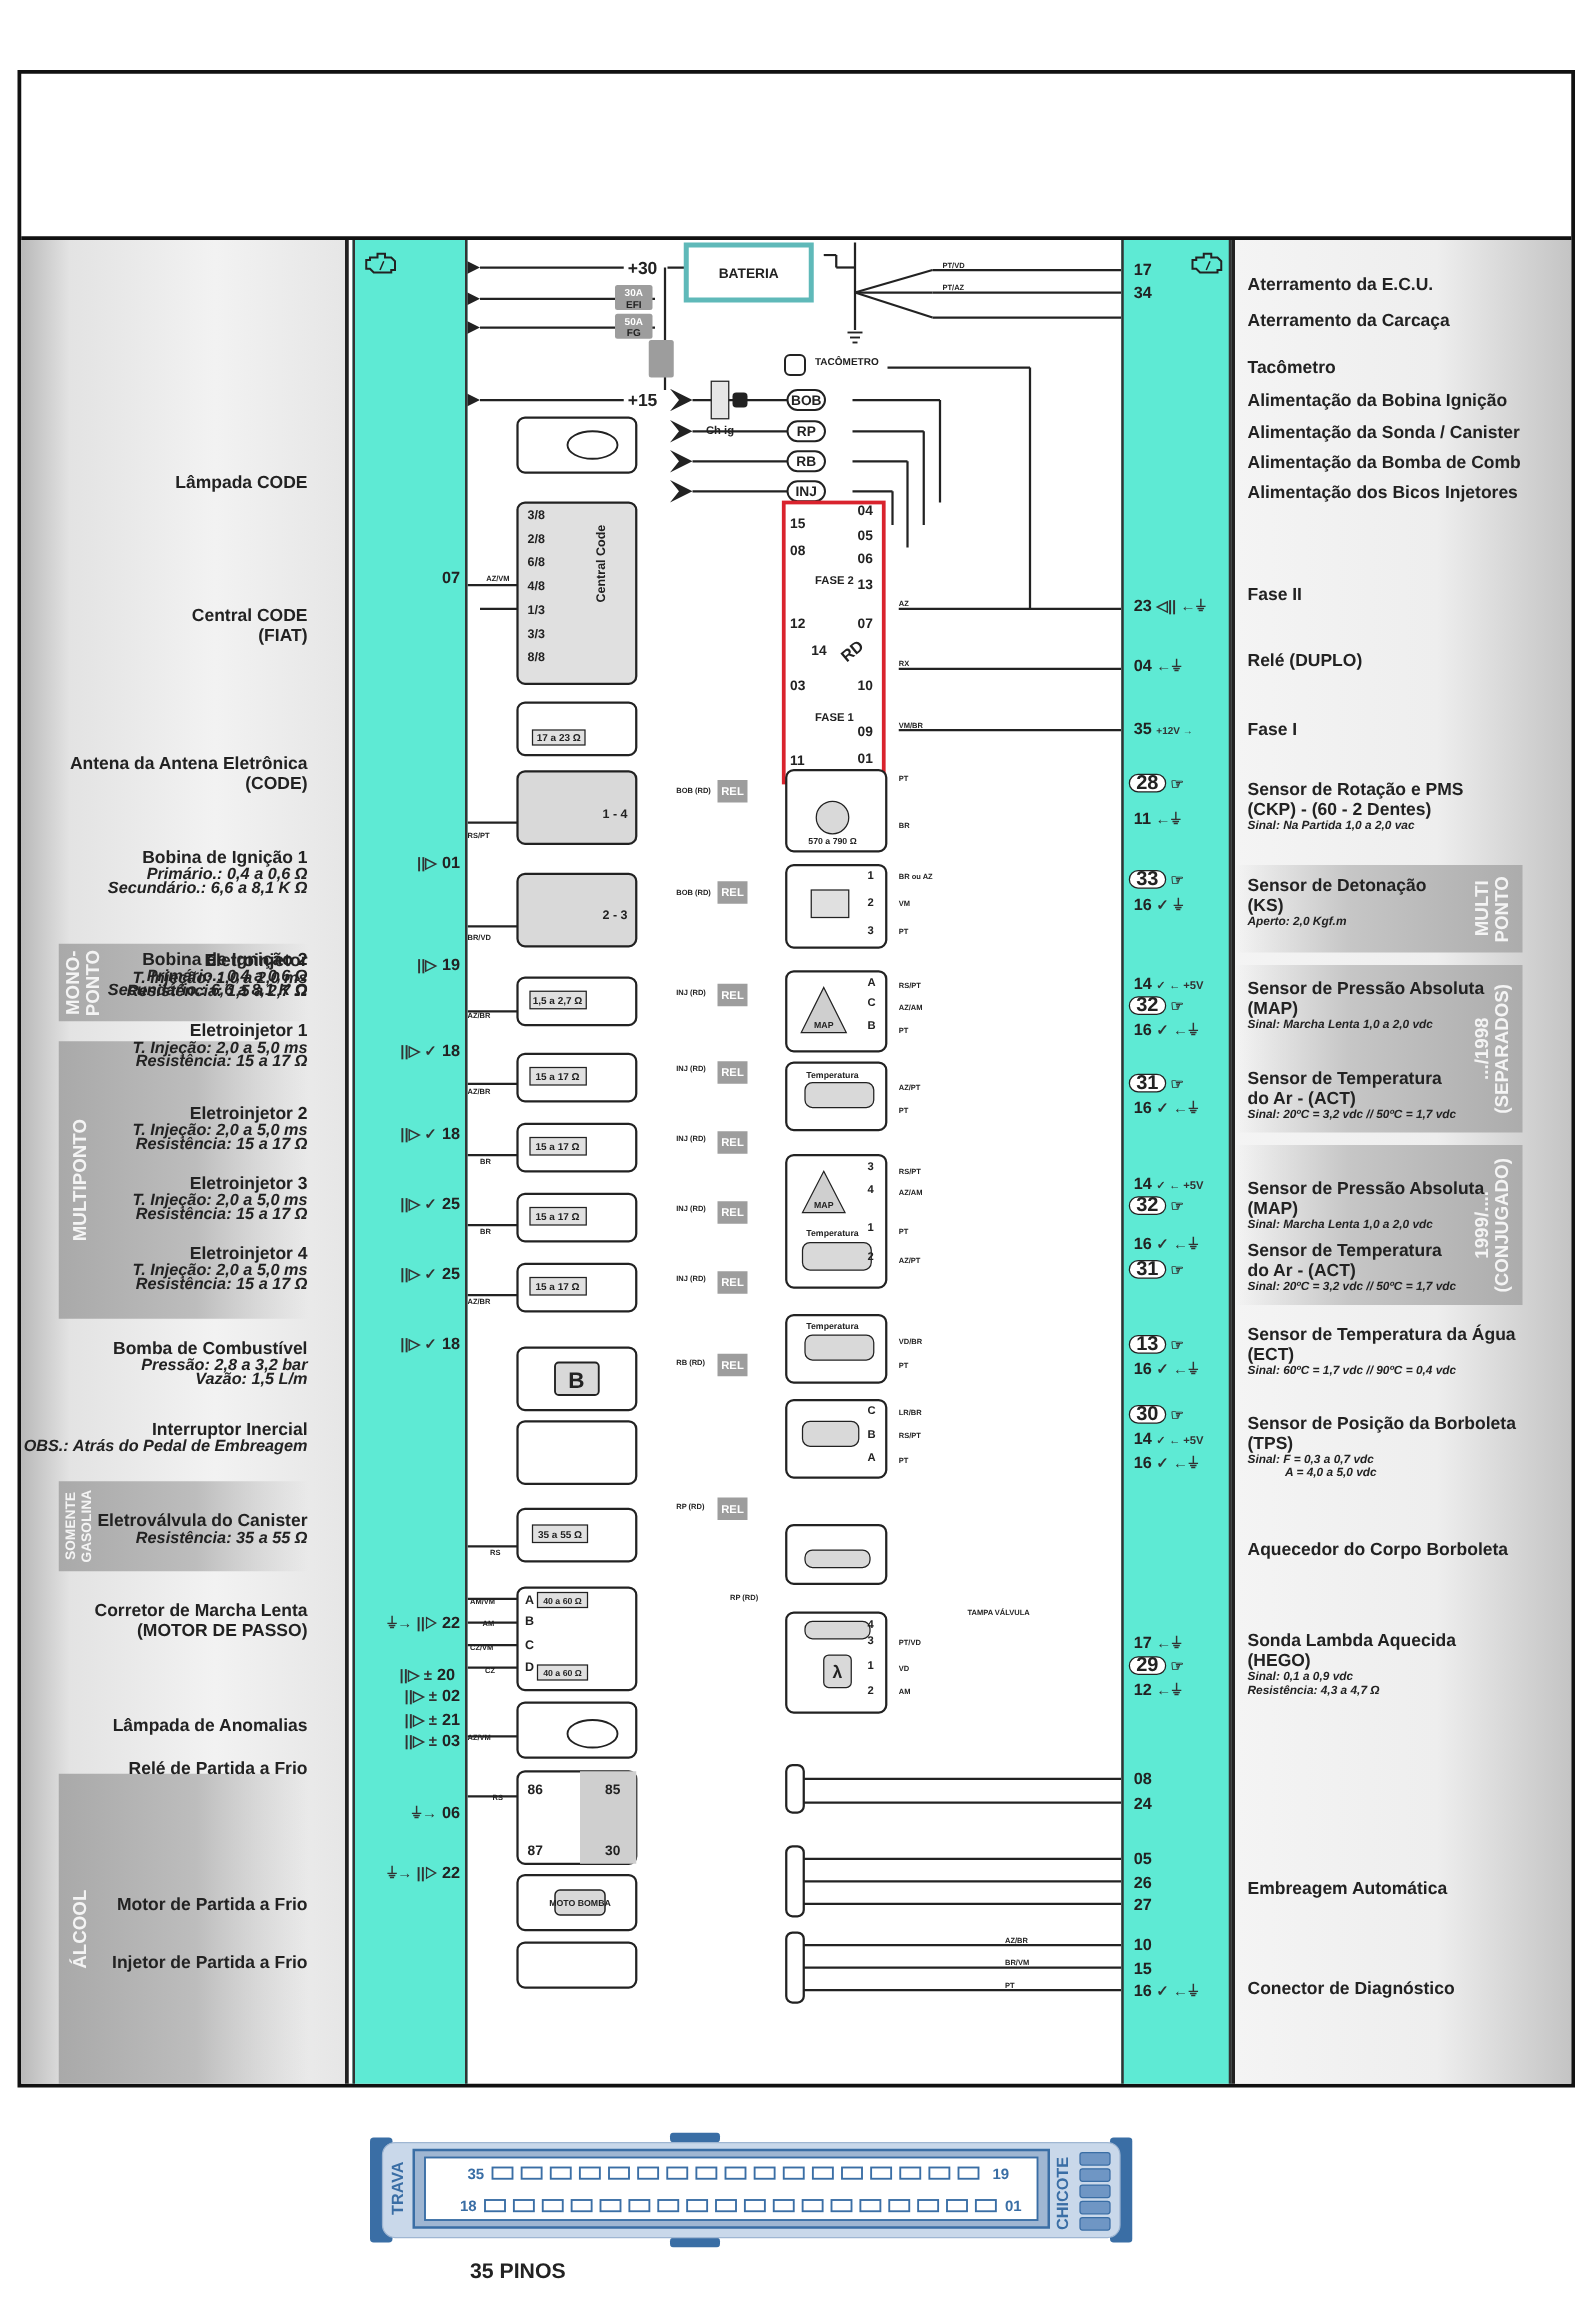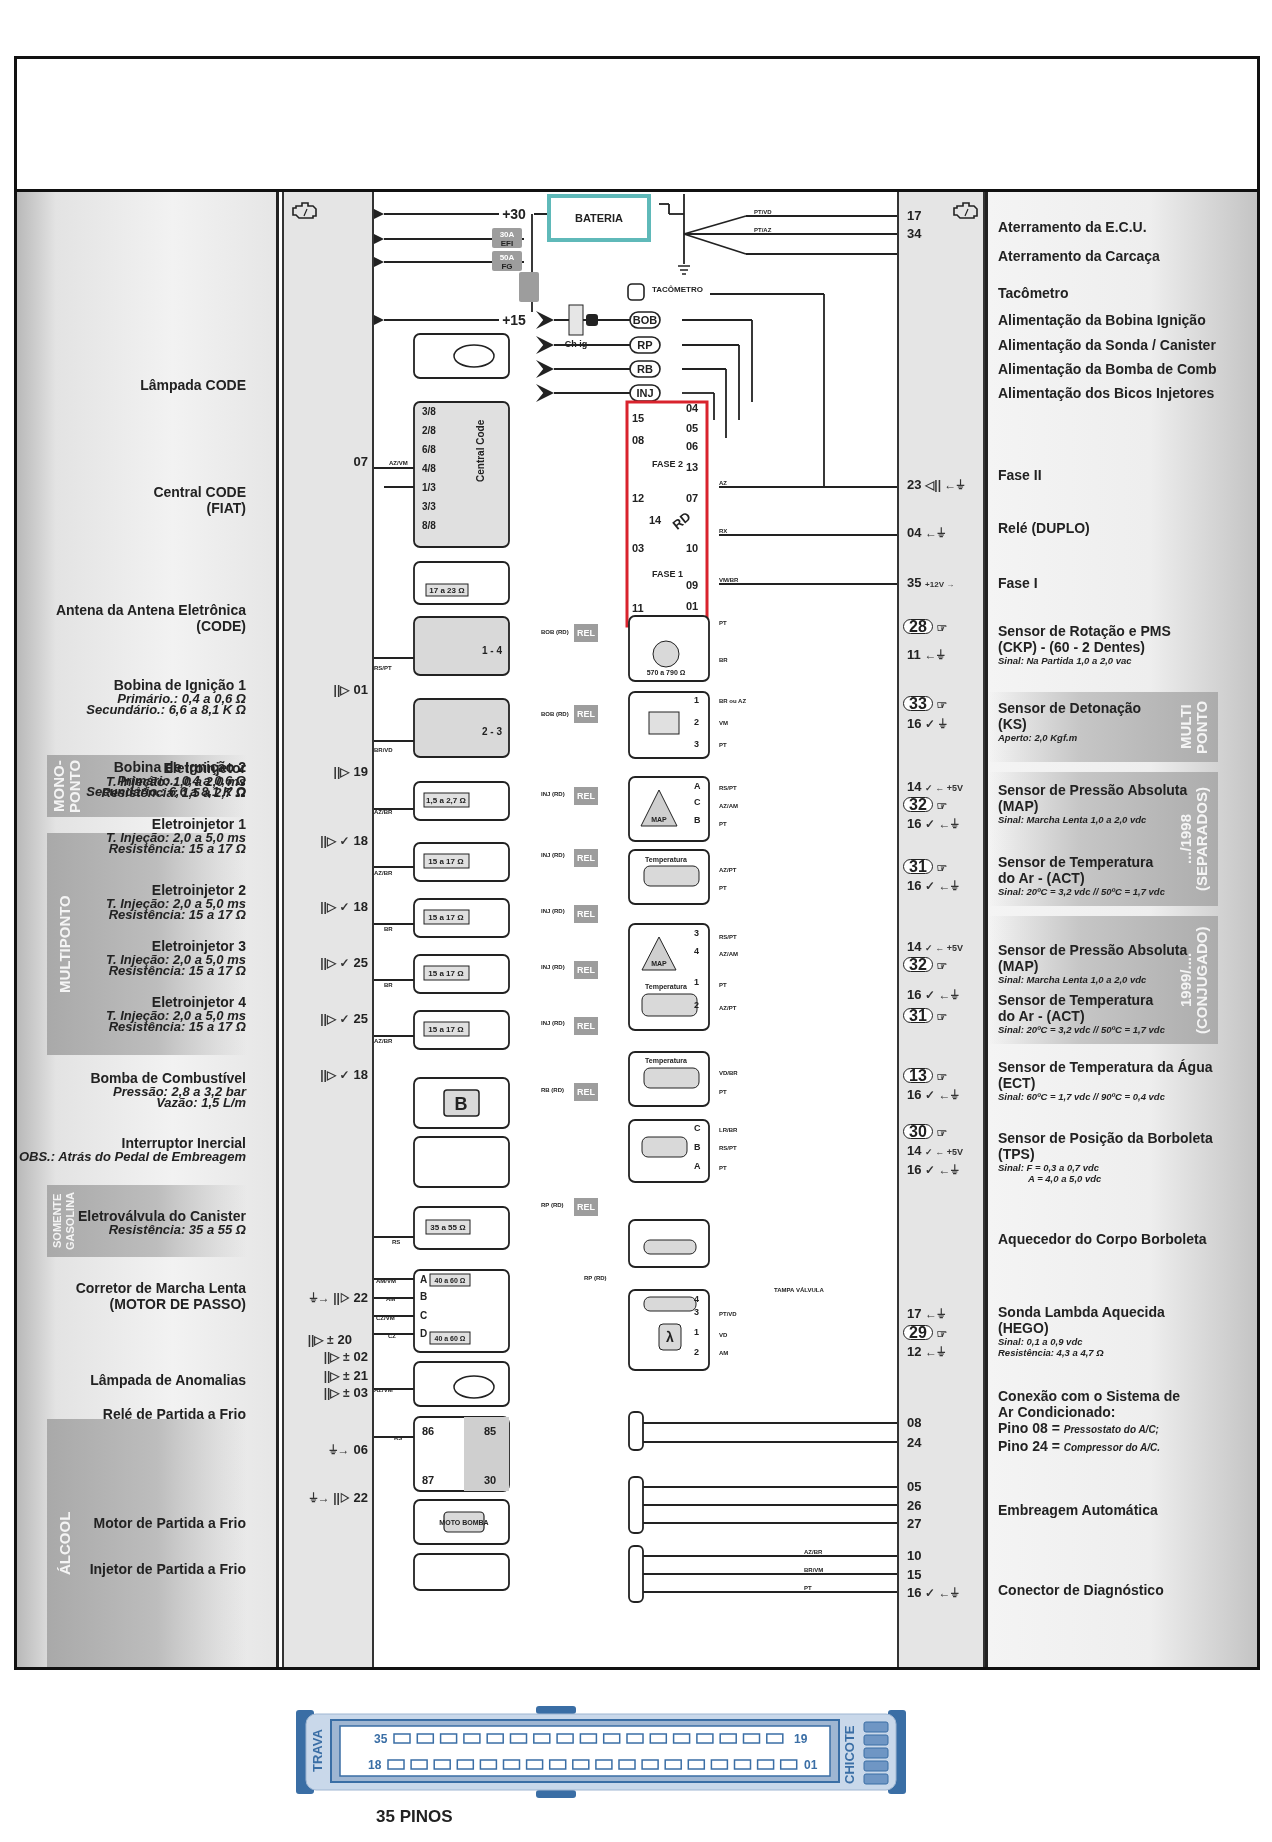--- a/index.html
+++ b/index.html
@@ -16,21 +16,21 @@
   #sys-title { position: absolute; left: 460px; top: 17px; width: 300px; text-align: center; color: #fff; font-family: "Liberation Serif", serif; font-size: 17px; }
   #sys-sub { position: absolute; left: 460px; top: 57px; width: 300px; text-align: center; color: #fff; font-size: 14px; }
   #band { position: absolute; left: 0; top: 84px; width: 1240px; height: 14px; background: linear-gradient(90deg, #eaf6f6 0%, #7ccaca 30%, #2fa3a3 50%, #7ccaca 70%, #eaf6f6 100%); }
   #main-title { position: absolute; left: 0; top: 98px; width: 1240px; text-align: center; color: #eefafa; font-family: "Liberation Serif", serif; font-size: 28px; letter-spacing: 1px; font-weight: bold; }
   #header-bottom { position: absolute; left: 0; top: 130px; width: 1240px; height: 3px; background: #111; }
 
   
   .label-col { position: absolute; top: 133px; height: 1475px; background: linear-gradient(90deg, #b9b9b9 0%, #e3e3e3 15%, #f2f2f2 60%, #e6e6e6 100%); }
   #left-col { left: 0; width: 262px; border-right: 3px solid #222; }
   #right-col { left: 968px; width: 272px; border-left: 3px solid #222; background: linear-gradient(90deg, #f4f4f4 0%, #eeeeee 60%, #c4c4c4 100%); }
-  .pin-col { position: absolute; top: 133px; height: 1475px; background: #e5e5e5; border: 2px solid #333; border-top: none; border-bottom: none; }
+  .pin-col { position: absolute; top: 133px; height: 1475px; background: #5eead4; border: 2px solid #333; border-top: none; border-bottom: none; }
   #left-pins { left: 265px; width: 92px; }
   #right-pins { left: 880px; width: 88px; }
 
   .band-group { position: absolute; background: linear-gradient(90deg, #a9a9a9 0%, #bdbdbd 55%, rgba(230,230,230,0) 100%); }
   .band-group .vtxt { position: absolute; writing-mode: vertical-rl; transform: rotate(180deg); color: #f4f4f4; font-weight: bold; font-size: 15px; text-align: center; line-height: 16px; }
   .rband { position: absolute; background: linear-gradient(90deg, rgba(230,230,230,0) 0%, #c6c6c6 40%, #acacac 100%); }
   .rband .vtxt { position: absolute; writing-mode: vertical-rl; transform: rotate(180deg); color: #f4f4f4; font-weight: bold; font-size: 15px; text-align: center; line-height: 16px; right: 4px; }
 
   .comp { position: absolute; right: 30px; text-align: right; }
   .comp .name { font-weight: bold; font-size: 14px; line-height: 16px; color: #222; }
@@ -160,21 +160,21 @@
       </svg>
     <div class="pin lpin" style="right:4px;top:262px;"><span>07</span></div>
     <div class="pin lpin" style="right:4px;top:490px;"><span class="sym">||▷</span><span>01</span></div>
     <div class="pin lpin" style="right:4px;top:572px;"><span class="sym">||▷</span><span>19</span></div>
     <div class="pin lpin" style="right:4px;top:641px;"><span class="sym">||▷ ✓</span><span>18</span></div>
     <div class="pin lpin" style="right:4px;top:707px;"><span class="sym">||▷ ✓</span><span>18</span></div>
     <div class="pin lpin" style="right:4px;top:763px;"><span class="sym">||▷ ✓</span><span>25</span></div>
     <div class="pin lpin" style="right:4px;top:819px;"><span class="sym">||▷ ✓</span><span>25</span></div>
     <div class="pin lpin" style="right:4px;top:875px;"><span class="sym">||▷ ✓</span><span>18</span></div>
     <div class="pin lpin" style="right:4px;top:1098px;"><span class="sym">⏚→ ||▷</span><span>22</span></div>
-    <div class="pin lpin" style="right:20px;top:1140px;"><span class="sym">||▷ ±</span><span>20</span></div>
+    <div class="pin lpin" style="right:8px;top:1140px;"><span class="sym">||▷ ±</span><span>20</span></div>
     <div class="pin lpin" style="right:4px;top:1157px;"><span class="sym">||▷ ±</span><span>02</span></div>
     <div class="pin lpin" style="right:4px;top:1176px;"><span class="sym">||▷ ±</span><span>21</span></div>
     <div class="pin lpin" style="right:4px;top:1193px;"><span class="sym">||▷ ±</span><span>03</span></div>
     <div class="pin lpin" style="right:4px;top:1250px;"><span class="sym">⏚→</span><span>06</span></div>
     <div class="pin lpin" style="right:4px;top:1298px;"><span class="sym">⏚→ ||▷</span><span>22</span></div>
   </div>
 
   <div id="diagram">
     <svg width="523" height="1475" viewBox="0 0 523 1475">
       <defs>
@@ -700,26 +700,20 @@
       </div>
     <div class="rcomp" style="top:1039px;">
         <div class="name">Aquecedor do Corpo Borboleta</div>
       </div>
     <div class="rcomp" style="top:1112px;">
         <div class="name">Sonda Lambda Aquecida</div>
         <div class="name">(HEGO)</div>
         <div class="spec">Sinal: 0,1 a 0,9 vdc</div>
         <div class="spec">Resistência: 4,3 a 4,7 Ω</div>
       </div>
-    <div class="rcomp" style="top:1196px;">
-      <div class="name">Conexão com o Sistema de</div>
-      <div class="name">Ar Condicionado:</div>
-      <div class="pin-note"><span>Pino 08 =</span> <i>Pressostato do A/C;</i></div>
-      <div class="pin-note"><span>Pino 24 =</span> <i>Compressor do A/C.</i></div>
-    </div>
     <div class="rcomp" style="top:1310px;">
         <div class="name">Embreagem Automática</div>
       </div>
     <div class="rcomp" style="top:1390px;">
         <div class="name">Conector de Diagnóstico</div>
       </div>
   </div>
 </div>
 
 <div id="connector">

